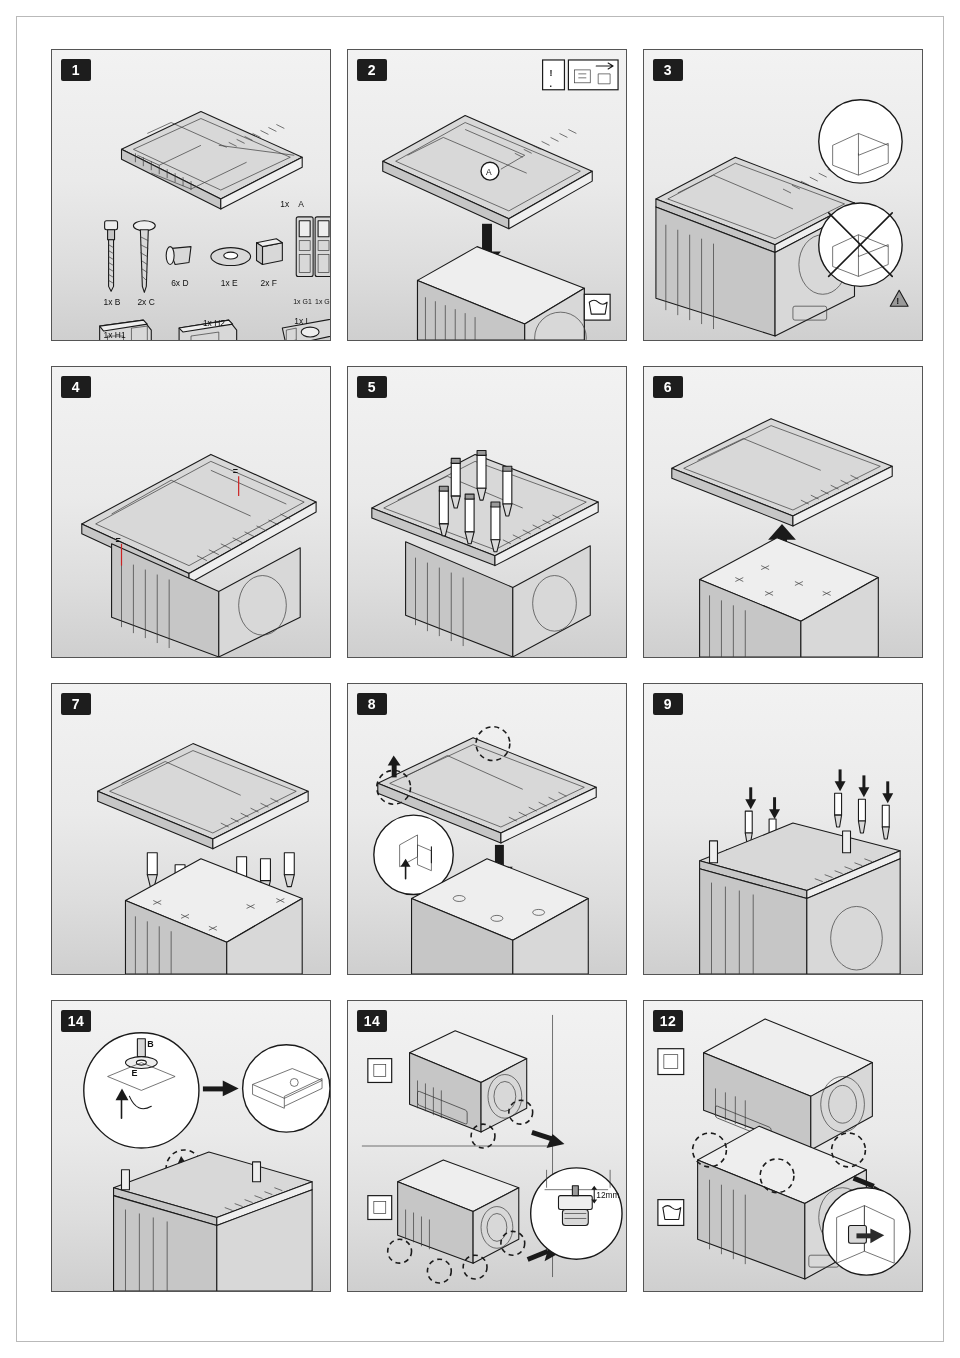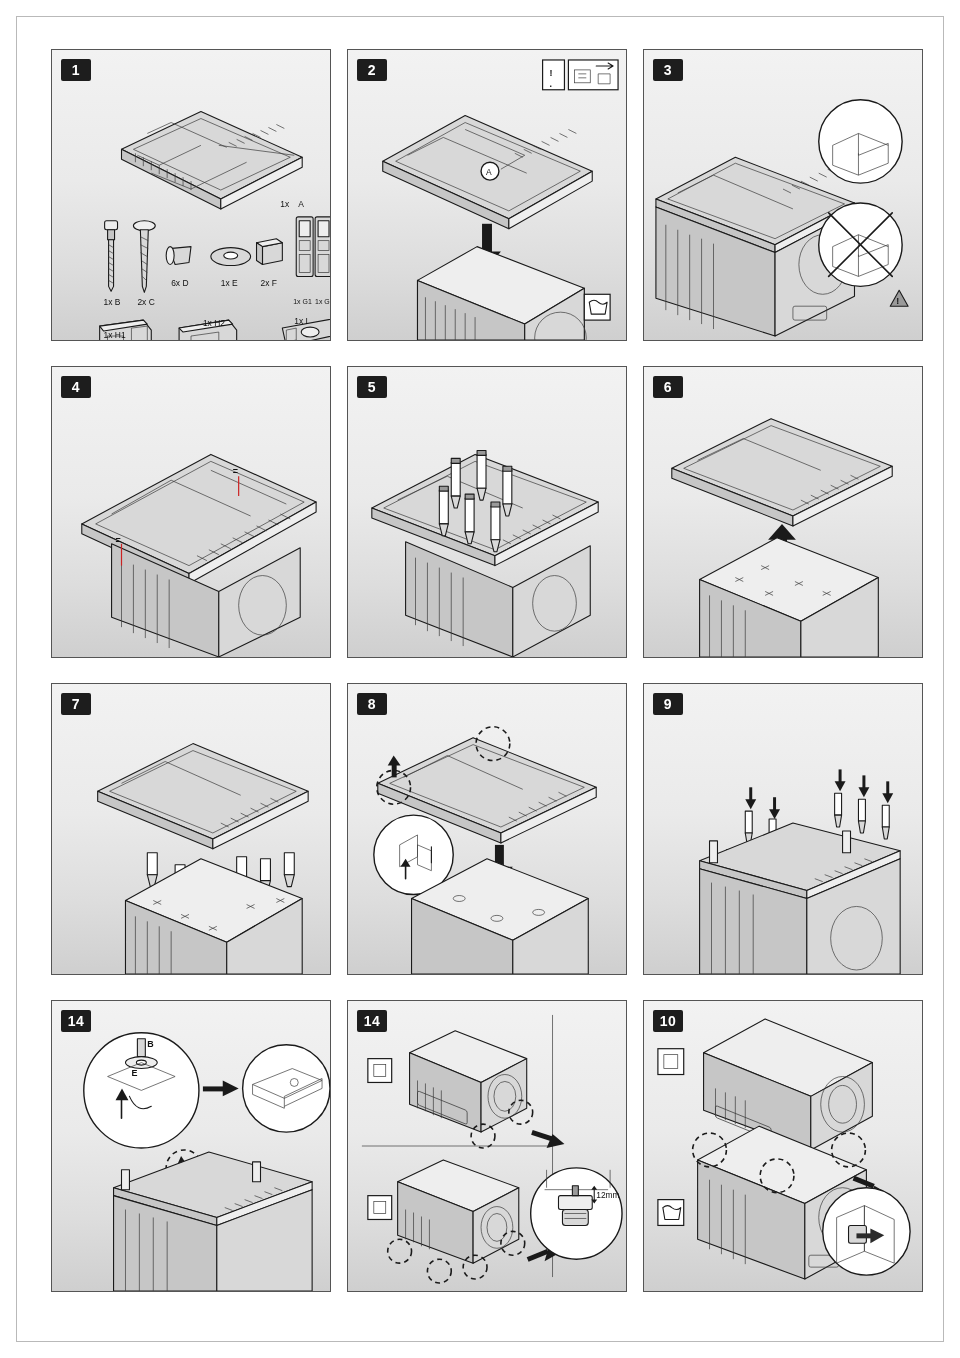--- a/index.html
+++ b/index.html
@@ -816,21 +816,21 @@
           <rect class="fillDk" x="226" y="186" width="6" height="10"></rect>
           <line class="o" x1="248" y1="188" x2="248" y2="202"></line>
           <path class="blk" d="M245,190 l6,0 l-3,-4 z"></path>
           <path class="blk" d="M245,200 l6,0 l-3,4 z"></path>
           <text class="lbl" x="250" y="198">12mm</text>
         </g>
       </svg>
     </div>
 
     <div class="panel">
-      <div class="step-num">10</div>
+      <div class="step-num">12</div>
       <svg viewBox="0 0 280 292">
         <g>
           <rect class="box" x="14" y="48" width="26" height="26"></rect>
           <rect class="thin" x="20" y="54" width="14" height="14" fill="#e8e8e8"></rect>
         </g>
         <g>
           <rect class="box" x="14" y="200" width="26" height="26"></rect>
           <path class="o" d="M19,208 q5,-4 9,0 q5,4 9,0 M19,208 l2,12 h14 l2,-12"></path>
         </g>
 

